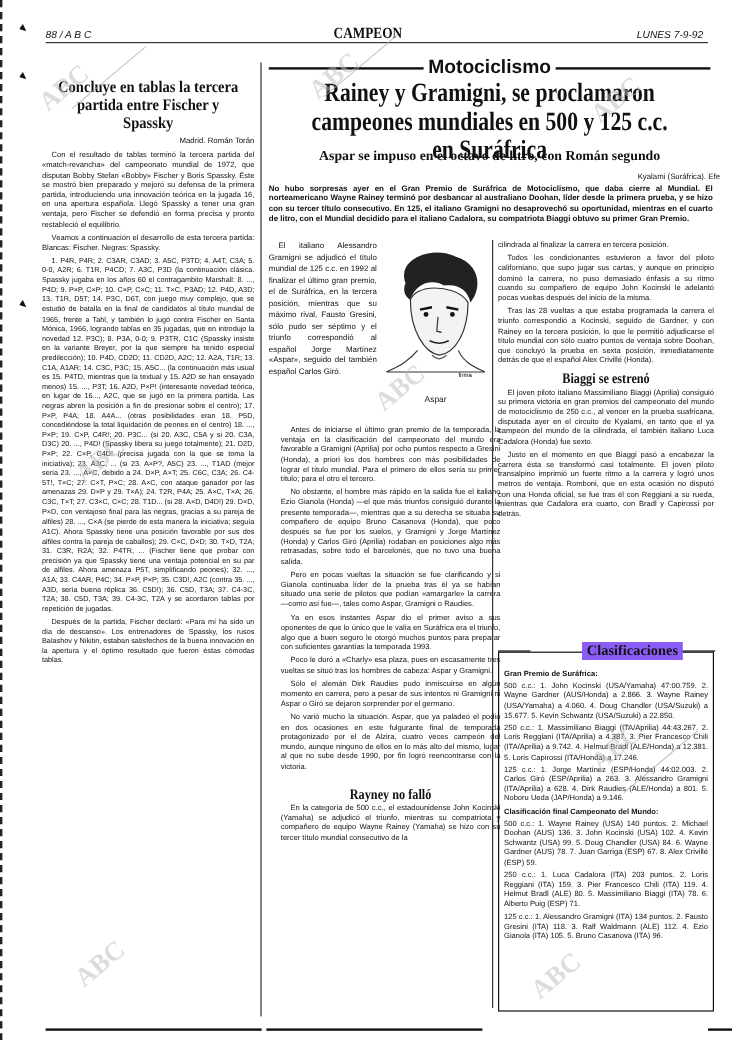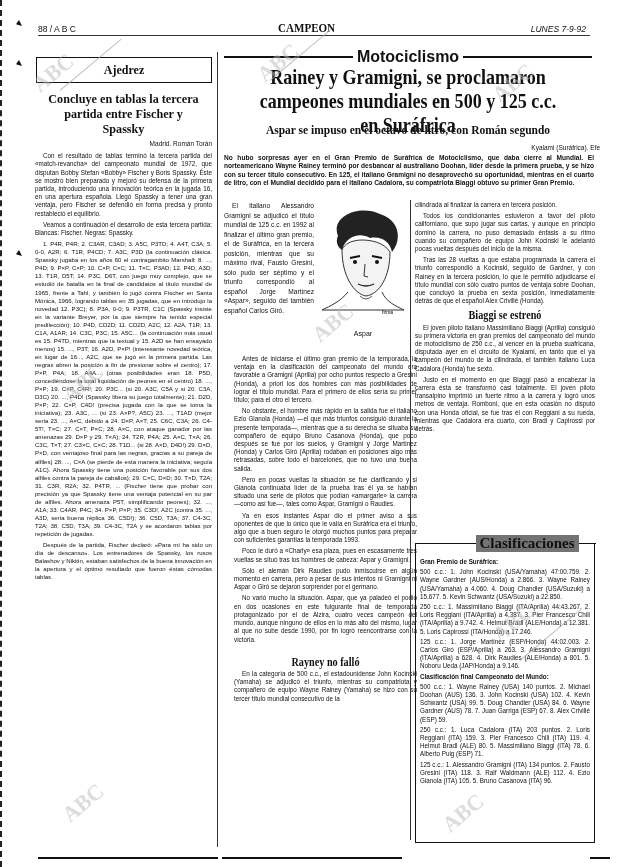--- a/index.html
+++ b/index.html
@@ -1,20 +1,20 @@
 <!DOCTYPE html>
 <html><head>
 <meta charset="utf-8">
 <style>
   html,body{margin:0;padding:0;background:#fff;}
   body{width:620px;height:867px;position:relative;overflow:hidden;font-family:"Liberation Sans",sans-serif;color:#111;}
   .binding{position:absolute;left:0;top:0;width:4px;height:867px;border-left:2px dashed #222;}
   .punch{position:absolute;left:16px;width:6px;height:6px;background:#111;clip-path:polygon(50% 0,100% 100%,0 70%);}
   .header{position:absolute;left:38px;top:20px;width:552px;height:15px;font-size:8.5px;border-bottom:1px solid #333;}
-  .header .left{position:absolute;left:0;top:4px;}
+  .header .left{position:absolute;left:0;top:4px;font-style:italic;}
   .header .center{position:absolute;left:240px;top:0;font-family:"Liberation Serif",serif;font-weight:bold;font-size:13px;transform:scaleX(0.85);transform-origin:left;}
   .header .right{position:absolute;right:4px;top:4px;font-style:italic;}
   .col{position:absolute;font-size:6.3px;line-height:8.2px;text-align:justify;}
   .col p{margin:0 0 3px 0;text-indent:8px;}
   .col1{left:35px;top:57px;width:177px;}
   .sect-box{border:1.5px solid #111;height:24px;margin-left:1px;display:flex;align-items:center;justify-content:center;font-family:"Liberation Serif",serif;font-weight:bold;font-size:12px;}
   .h-chess{font-family:"Liberation Serif",serif;font-weight:bold;font-size:13.5px;line-height:15px;text-align:center;margin:8px 0 4px 0;transform:scaleX(0.9);}
   .byline{text-align:right;font-size:6.5px;margin-bottom:4px;}
   .vsep{position:absolute;width:1px;background:#333;}
   .moto-label{position:absolute;left:224px;top:50px;width:368px;height:14px;display:flex;align-items:center;}
@@ -26,21 +26,21 @@
   .lead{position:absolute;left:224px;top:154px;width:370px;font-size:6.6px;line-height:8.4px;font-weight:bold;text-align:justify;}
   .col2a{left:224px;top:201px;width:90px;}
   .photo{position:absolute;left:320px;top:206px;width:86px;height:112px;}
   .caption{position:absolute;left:320px;top:330px;width:86px;text-align:center;font-size:7px;}
   .col2b{left:234px;top:355px;width:183px;}
   .col3{left:415px;top:201px;width:180px;}
   .subhead{font-family:"Liberation Serif",serif;font-weight:bold;font-size:12px;text-align:center;margin:6px 0 4px;transform:scaleX(0.85);}
   .clas-box{position:absolute;left:415px;top:543px;width:178px;height:298px;border:1.5px solid #111;}
   .clas-title{position:absolute;left:415px;top:535px;width:181px;display:flex;align-items:center;}
   .clas-title .line{flex:1;height:1.5px;background:#111;}
-  .clas-title span{padding:0 4px;font-family:"Liberation Serif",serif;font-weight:bold;font-size:15px;background:#737373;margin-left:43px;}
+  .clas-title span{padding:0 4px;font-family:"Liberation Serif",serif;font-weight:bold;font-size:12px;background:#8b5cf6;margin-left:43px;}
   .clas-body{position:absolute;left:420px;top:558px;width:170px;font-size:6.3px;line-height:8.2px;text-align:justify;}
   .clas-body p{margin:0 0 2px 0;}
   .clas-body .t{font-weight:bold;}
   .bottom-line{position:absolute;top:857px;height:1.5px;background:#111;}
   .wm{position:absolute;color:#bbb;font-family:"Liberation Serif",serif;font-weight:bold;font-size:22px;transform:rotate(-40deg);opacity:.5;pointer-events:none;}
   .wmline{position:absolute;height:1px;background:#aaa;transform-origin:left;opacity:.7;}
 </style>
 </head>
 <body>
 
@@ -49,21 +49,20 @@
 <div class="punch" style="top:60px"></div>
 <div class="punch" style="top:250px"></div>
 
 <div class="header">
   <span class="left">88 / A B C</span>
   <span class="center">CAMPEON</span>
   <span class="right">LUNES 7-9-92</span>
 </div>
 
 <div class="col col1">
-  <div class="sect-box">Ajedrez</div>
   <div class="h-chess">Concluye en tablas la tercera partida entre Fischer y Spassky</div>
   <div class="byline">Madrid. Román Torán</div>
   <p>Con el resultado de tablas terminó la tercera partida del «match-revancha» del campeonato mundial de 1972, que disputan Bobby Stefan «Bobby» Fischer y Boris Spassky. Éste se mostró bien preparado y mejoró su defensa de la primera partida, introduciendo una innovación teórica en la jugada 16, en una apertura española. Llegó Spassky a tener una gran ventaja, pero Fischer se defendió en forma precisa y pronto restableció el equilibrio.</p>
   <p>Veamos a continuación el desarrollo de esta tercera partida: Blancas: Fischer. Negras: Spassky.</p>
   <p style="font-size:6.05px;line-height:8.05px;">1. P4R, P4R; 2. C3AR, C3AD; 3. A5C, P3TD; 4. A4T, C3A; 5. 0-0, A2R; 6. T1R, P4CD; 7. A3C, P3D (la continuación clásica. Spassky jugaba en los años 60 el contragambito Marshall: 8. ..., P4D; 9. P×P, C×P; 10. C×P, C×C; 11. T×C, P3AD; 12. P4D, A3D; 13. T1R, D5T; 14. P3C, D6T, con juego muy complejo, que se estudió de batalla en la final de candidatos al título mundial de 1965, frente a Tahl, y también lo jugó contra Fischer en Santa Mónica, 1966, logrando tablas en 35 jugadas, que en introdujo la novedad 12. P3C); 8. P3A, 0-0; 9. P3TR, C1C (Spassky insiste en la variante Breyer, por la que siempre ha tenido especial predilección); 10. P4D, CD2D; 11. CD2D, A2C; 12. A2A, T1R; 13. C1A, A1AR; 14. C3C, P3C; 15. A5C... (la continuación más usual es 15. P4TD, mientras que la textual y 15. A2D se han ensayado menos) 15. ..., P3T; 16. A2D, P×P! (interesante novedad teórica, en lugar de 16..., A2C, que se jugó en la primera partida. Las negras abren la posición a fin de presionar sobre el centro); 17. P×P, P4A; 18. A4A... (otras posibilidades eran 18. P5D, concediéndose la total liquidación de peones en el centro) 18. ..., P×P; 19. C×P, C4R!; 20. P3C... (si 20. A3C, C5A y si 20. C3A, D3C) 20. ..., P4D! (Spassky libera su juego totalmente); 21. D2D, P×P; 22. C×P, C4D! (precisa jugada con la que se toma la iniciativa); 23. A3C, ... (si 23. A×P?, A5C) 23. ..., T1AD (mejor sería 23. ..., A×C, debido a 24. D×P, A×T; 25. C6C, C3A; 26. C4-5T!, T×C; 27. C×T, P×C; 28. A×C, con ataque ganador por las amenazas 29. D×P y 29. T×A); 24. T2R, P4A; 25. A×C, T×A; 26. C3C, T×T; 27. C3×C, C×C; 28. T1D... (si 28. A×D, D4D!) 29. D×D, P×D, con ventajoso final para las negras, gracias a su pareja de alfiles) 28. ..., C×A (se pierde de esta manera la iniciativa; seguía A1C). Ahora Spassky tiene una posición favorable por sus dos alfiles contra la pareja de caballos); 29. C×C, D×D; 30. T×D, T2A; 31. C3R, R2A; 32. P4TR, ... (Fischer tiene que probar con precisión ya que Spassky tiene una ventaja potencial en su par de alfiles. Ahora amenaza P5T, simplificando peones); 32. ..., A1A; 33. C4AR, P4C; 34. P×P, P×P; 35. C3D!, A2C (contra 35. ..., A3D, sería buena réplica 36. C5D!); 36. C5D, T3A; 37. C4-3C, T2A; 38. C5D, T3A; 39. C4-3C, T2A y se acordaron tablas por repetición de jugadas.</p>
   <p style="font-size:6.05px;line-height:8.05px;">Después de la partida, Fischer declaró: «Para mí ha sido un día de descanso». Los entrenadores de Spassky, los rusos Balashov y Nikitin, estaban satisfechos de la buena innovación en la apertura y el óptimo resultado que fueron éstas cómodas tablas.</p>
 </div>
 
 <div class="vsep" style="left:217px;top:52px;height:795px;"></div>
 

